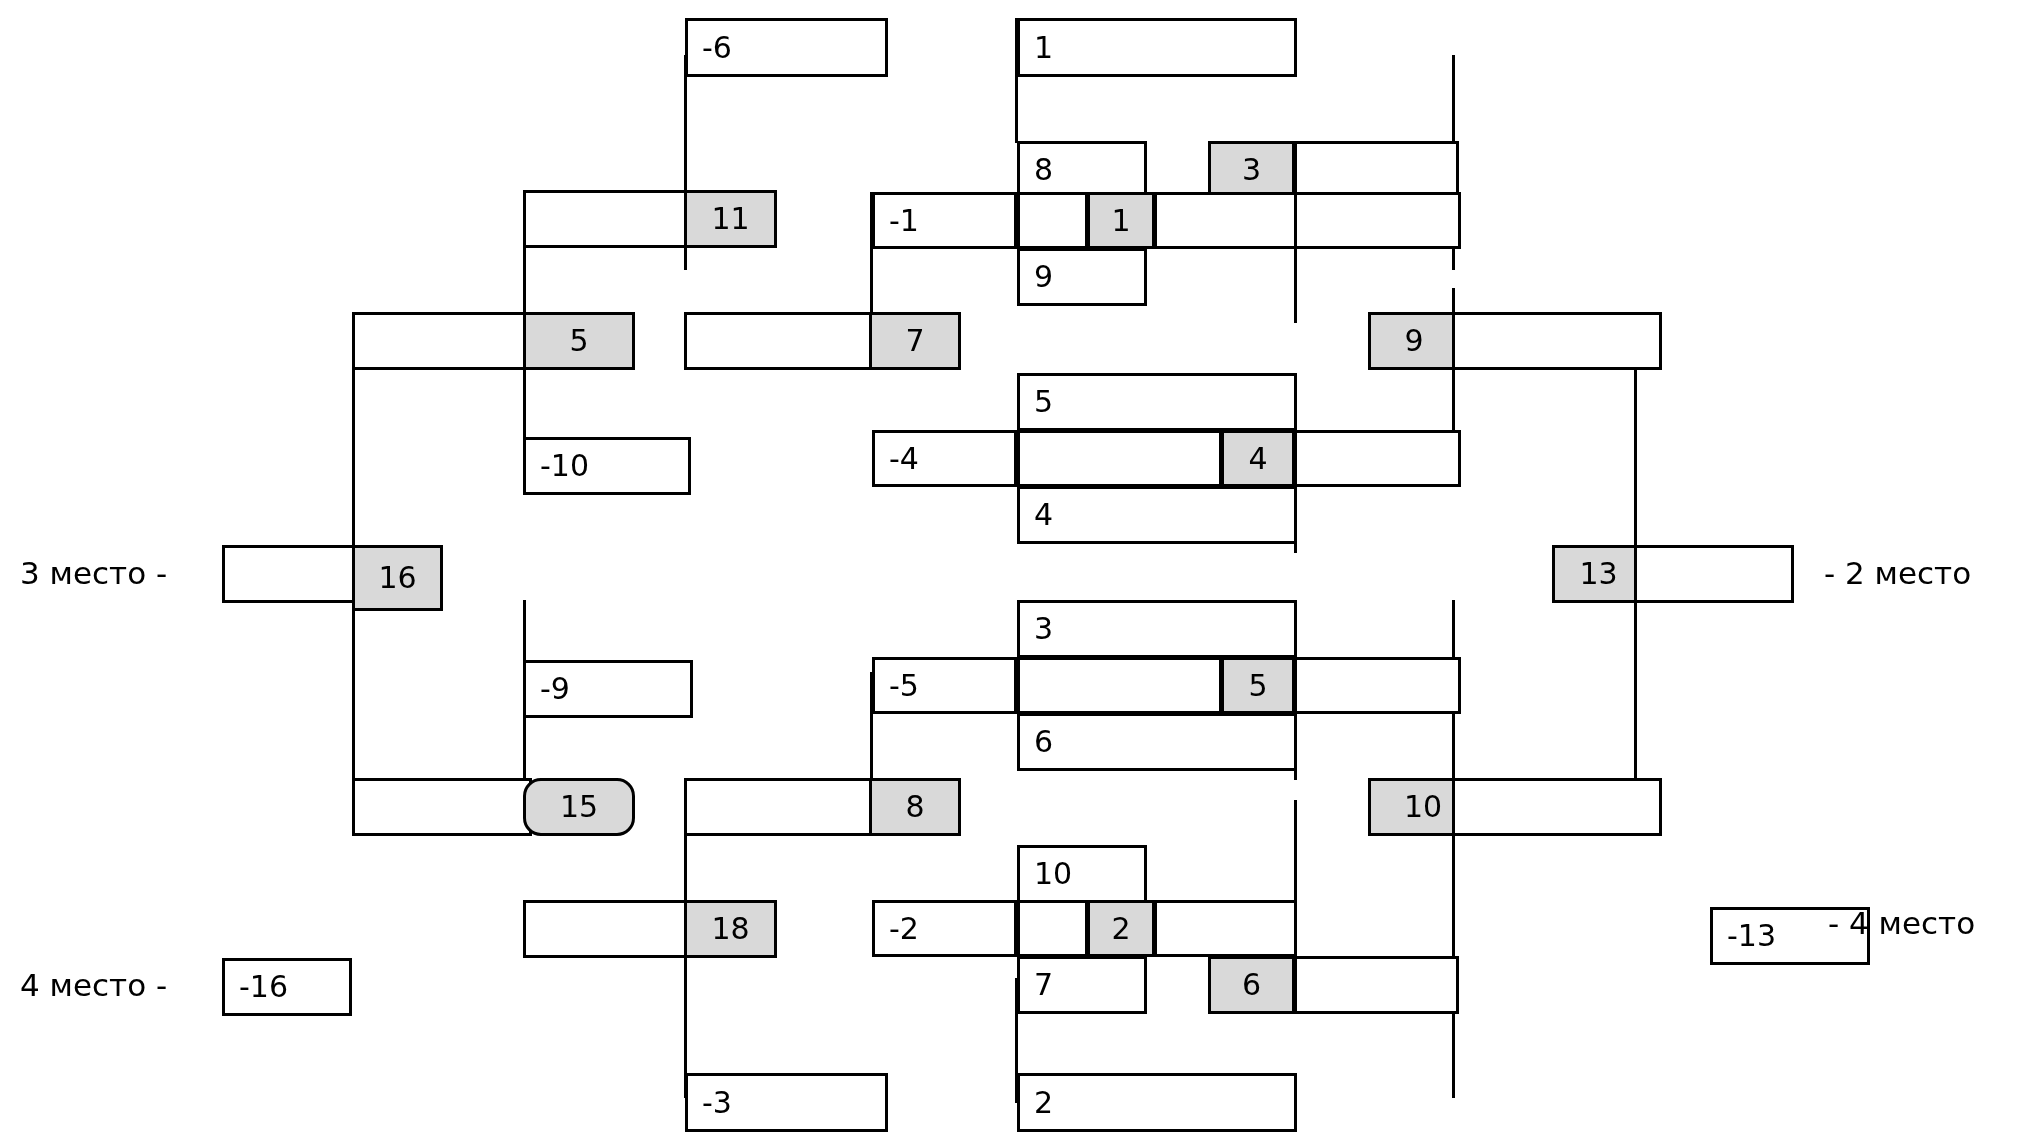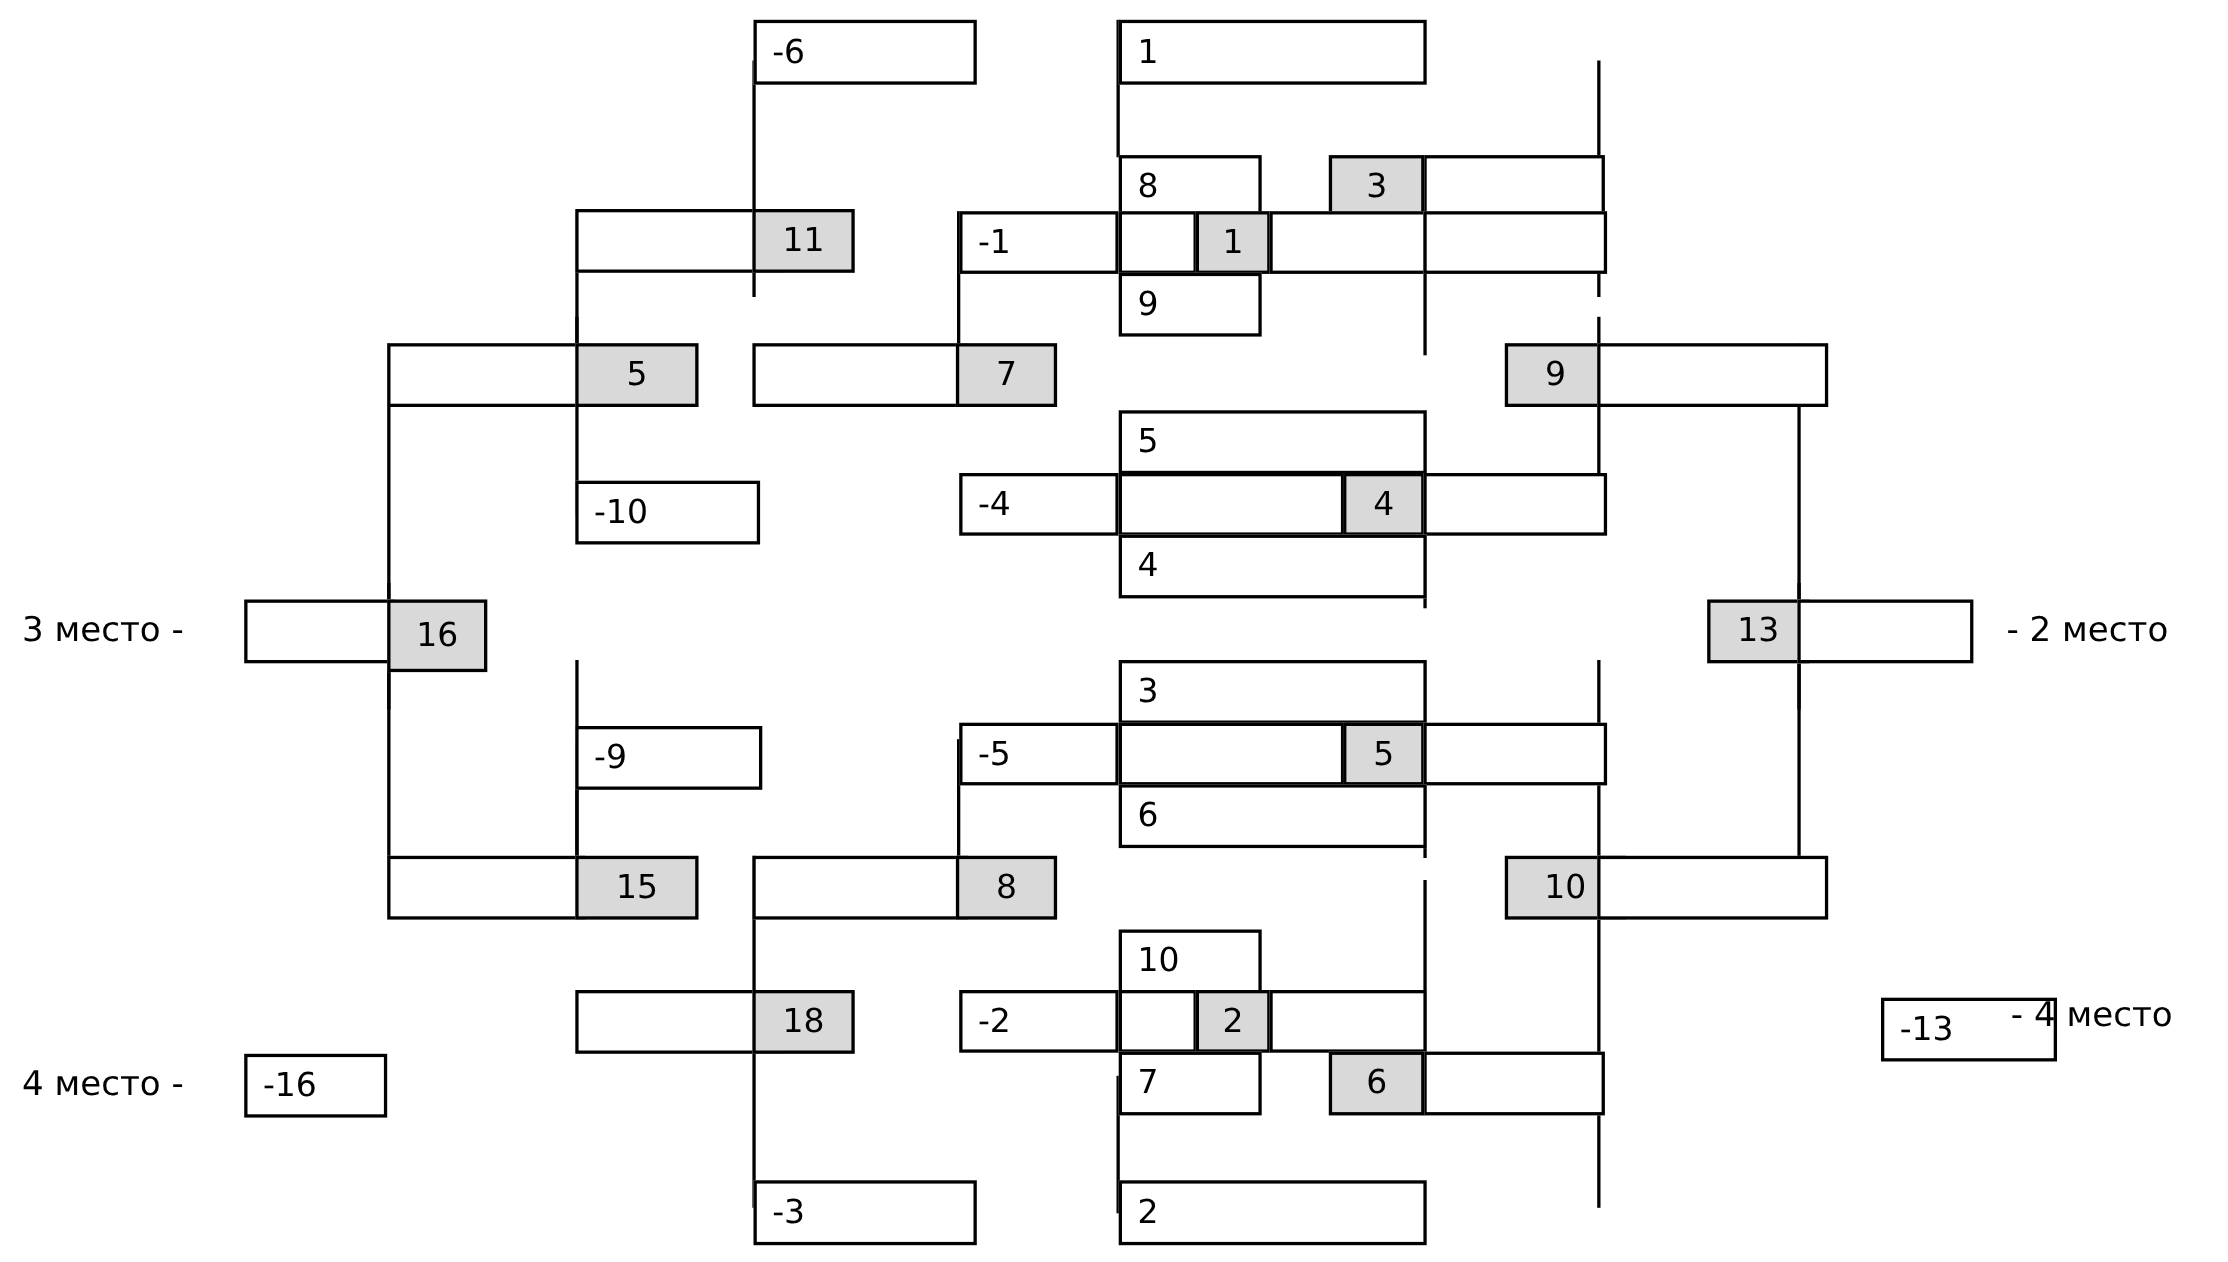--- a/index.html
+++ b/index.html
@@ -145,21 +145,21 @@
 
   <div class="box" style="left:523px; top:660px; width:170px; height:58px;">-9</div>
   <div class="box" style="left:872px; top:657px; width:145px; height:57px;">-5</div>
   <div class="box" style="left:1017px; top:657px; width:205px; height:57px;"></div>
   <div class="cell" style="left:1221px; top:657px; width:74px; height:57px;">5</div>
   <div class="box" style="left:1294px; top:657px; width:167px; height:57px;"></div>
 
   <div class="box" style="left:1017px; top:713px; width:280px; height:58px;">6</div>
 
   <div class="box" style="left:352px; top:778px; width:180px; height:58px;"></div>
-  <div class="cell" style="left:523px; top:778px; width:112px; height:58px;">15</div>
+  <div class="cell" style="left:523px; top:778px; width:112px; height:58px;border-radius:18px;">15</div>
 
   <div class="box" style="left:684px; top:778px; width:196px; height:58px;"></div>
   <div class="cell" style="left:869px; top:778px; width:92px; height:58px;">8</div>
 
   <div class="cell" style="left:1368px; top:778px; width:110px; height:58px;">10</div>
   <div class="box" style="left:1452px; top:778px; width:210px; height:58px;"></div>
 
   <div class="box" style="left:1017px; top:845px; width:130px; height:58px;">10</div>
 
   <div class="box" style="left:523px; top:900px; width:190px; height:58px;"></div>

